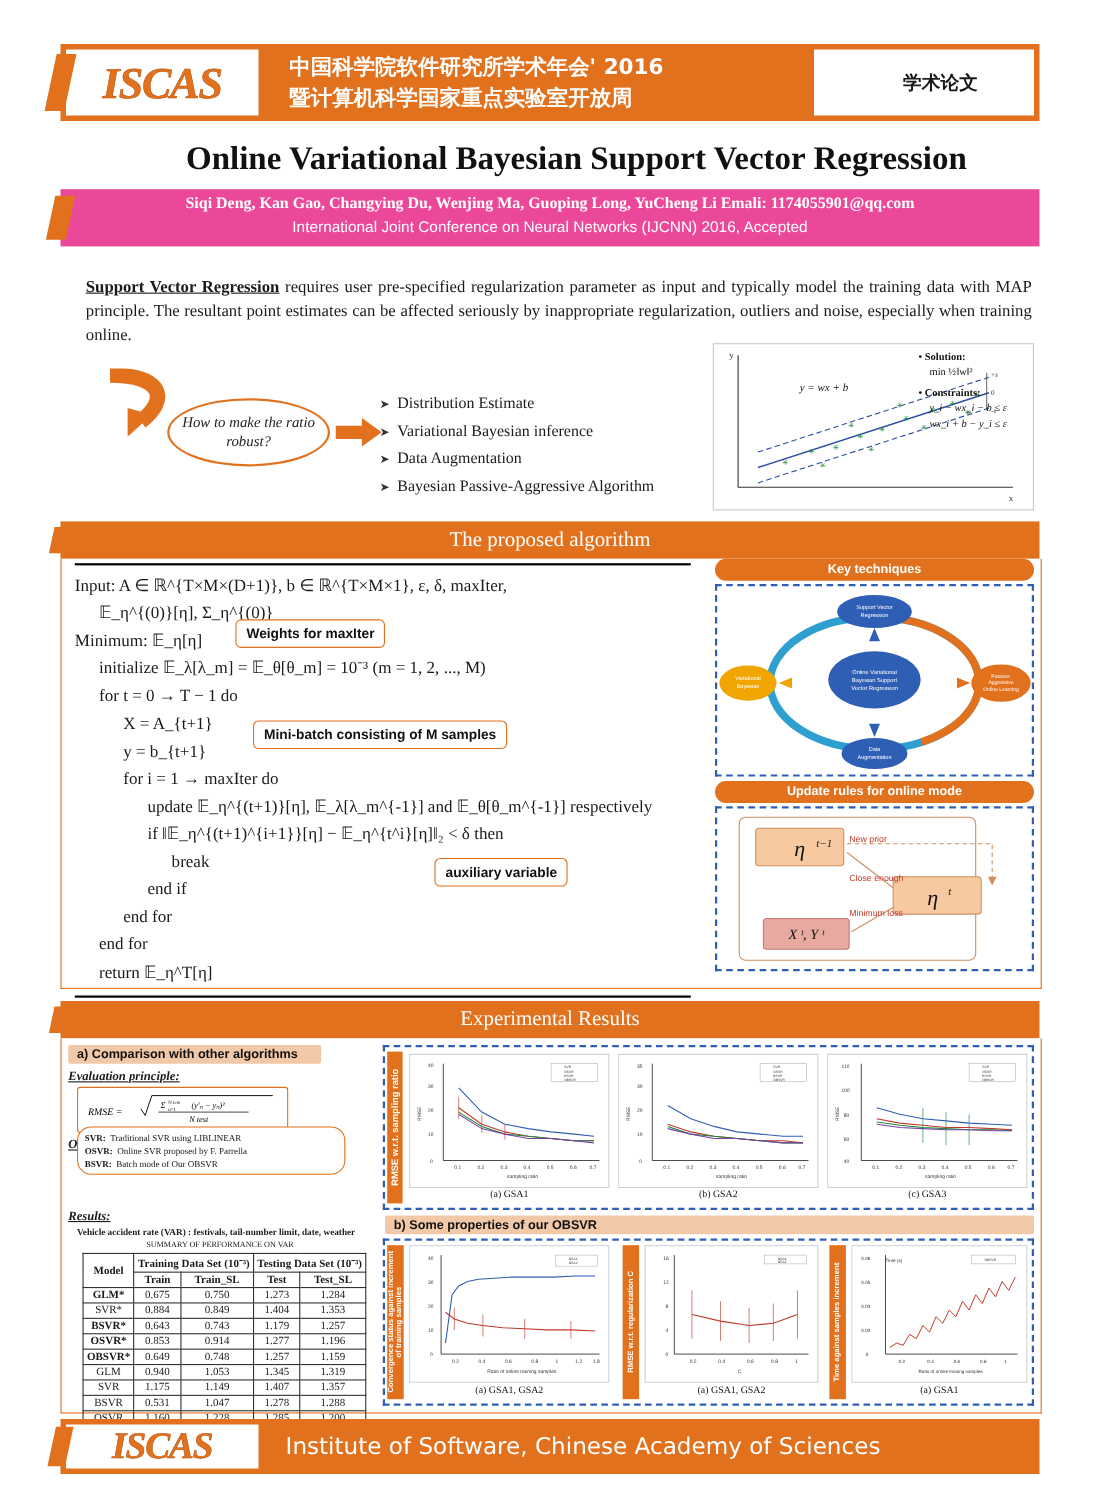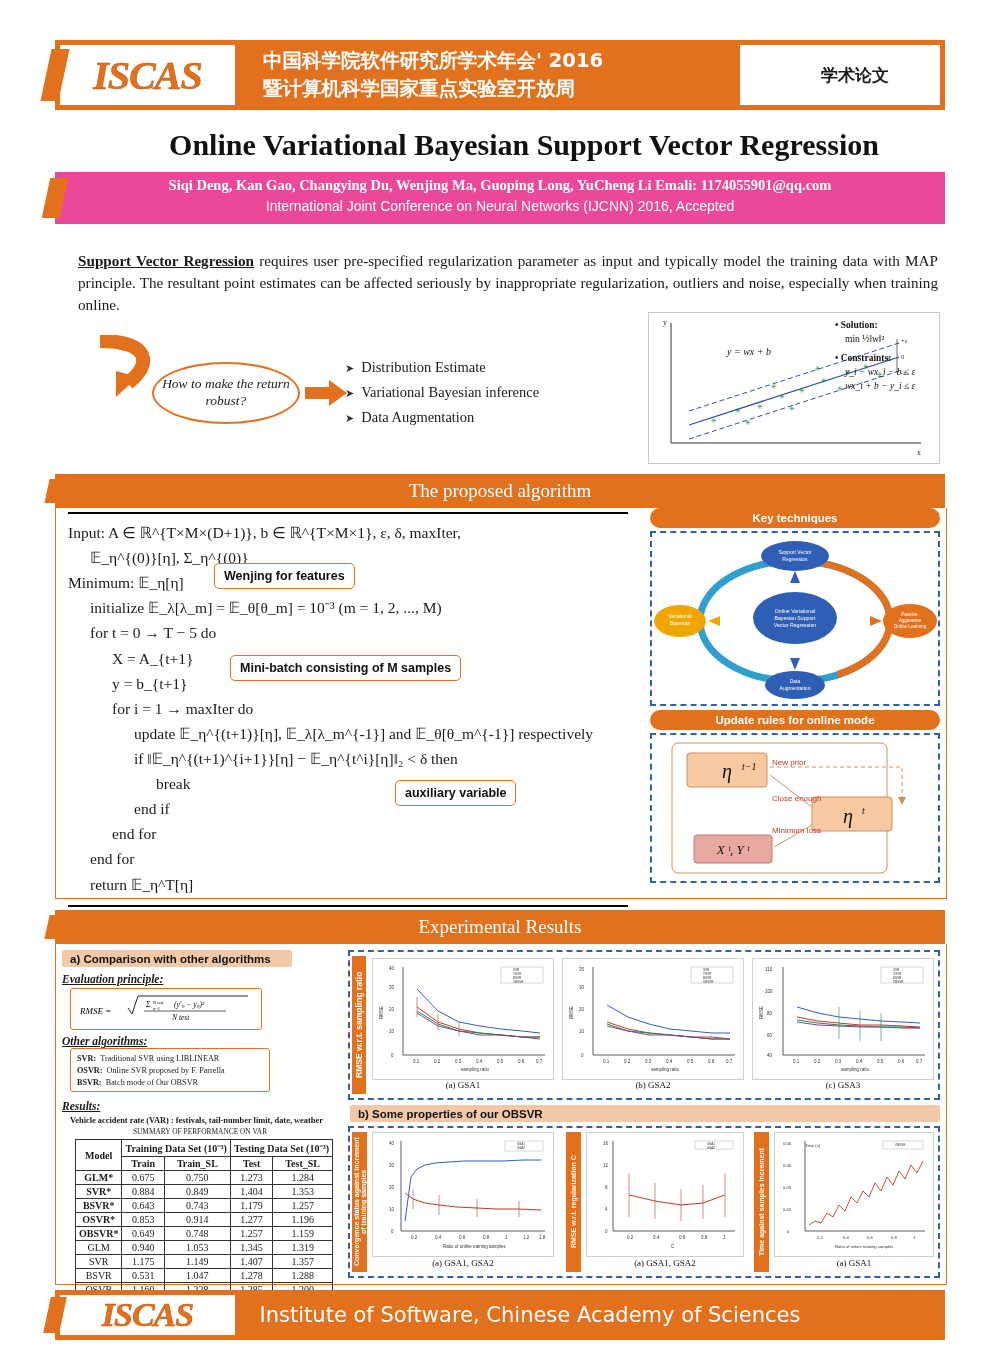--- a/index.html
+++ b/index.html
@@ -247,30 +247,31 @@
 
 <div class="abstract">
   <u>Support Vector Regression</u><span>  requires user pre-specified regularization parameter as input and typically model the training data with MAP principle. The resultant point estimates can be affected seriously by inappropriate regularization, outliers and noise, especially when training online.</span>
 </div>
 
 <svg class="curve-arrow" width="70" height="70" viewBox="0 0 70 70">
   <path d="M8,6 C56,6 62,28 36,48" stroke="#E2711D" stroke-width="14" fill="none" stroke-linecap="butt"></path>
   <polygon points="46,42 24,62 24,36" fill="#E2711D"></polygon>
 </svg>
 
-<div class="bubble">How to make the return robust?</div>
+<div class="bubble">How to make the ratio robust?</div>
 
 <svg class="arrow-right" width="42" height="30" viewBox="0 0 42 30">
   <polygon points="0,9 24,9 24,2 42,15 24,28 24,21 0,21" fill="#E2711D"></polygon>
 </svg>
 
 <div class="bullets">
   <div>Distribution Estimate</div>
   <div>Variational Bayesian inference</div>
   <div>Data Augmentation</div>
+  <div>Bayesian Passive-Aggressive Algorithm</div>
 </div>
 
 <div class="svr-fig">
   <svg width="288" height="148" viewBox="0 0 288 148">
     <line x1="22" y1="10" x2="22" y2="130" stroke="#333" stroke-width="1"></line>
     <line x1="22" y1="130" x2="272" y2="130" stroke="#333" stroke-width="1"></line>
     <text x="14" y="12" font-size="8" font-family="Liberation Serif, serif" fill="#333">y</text>
     <text x="268" y="142" font-size="8" font-family="Liberation Serif, serif" fill="#333">x</text>
     <line x1="40" y1="112" x2="250" y2="44" stroke="#2b4fa0" stroke-width="1.3"></line>
     <line x1="40" y1="98" x2="250" y2="30" stroke="#2b4fa0" stroke-width="1" stroke-dasharray="5,3"></line>
@@ -310,36 +311,36 @@
 <div class="section-bar" style="top:474px;">The proposed algorithm</div>
 <div class="section-wrap" style="top:508px;height:390px;border-top:0;"></div>
 
 <div class="algo">
   <div class="algo-rule"></div>
   <div class="algo-body">
     <div>Input:  A ∈ ℝ^{T×M×(D+1)}, b ∈ ℝ^{T×M×1}, ε, δ, maxIter,</div>
     <div class="ind1">𝔼_η^{(0)}[η], Σ_η^{(0)}</div>
     <div>Minimum:  𝔼_η[η]</div>
     <div class="ind1">initialize 𝔼_λ[λ_m] = 𝔼_θ[θ_m] = 10⁻³  (m = 1, 2, ..., M)</div>
-    <div class="ind1">for t = 0 → T − 5 do</div>
+    <div class="ind1">for t = 0 → T − 1 do</div>
     <div class="ind2">X = A_{t+1}</div>
     <div class="ind2">y = b_{t+1}</div>
     <div class="ind2">for i = 1 → maxIter do</div>
     <div class="ind3">update 𝔼_η^{(t+1)}[η], 𝔼_λ[λ_m^{-1}] and 𝔼_θ[θ_m^{-1}] respectively</div>
     <div class="ind3">if ‖𝔼_η^{(t+1)^{i+1}}[η] − 𝔼_η^{t^i}[η]‖₂ &lt; δ then</div>
     <div class="ind3" style="padding-left:88px;">break</div>
     <div class="ind3">end if</div>
     <div class="ind2">end for</div>
     <div class="ind1">end for</div>
     <div class="ind1">return  𝔼_η^T[η]</div>
   </div>
   <div class="algo-rule" style="border-top:2px solid #000;margin-top:8px;"></div>
 </div>
 
-<div class="callout" style="left:214px;top:563px;">Wenjing for features</div>
+<div class="callout" style="left:214px;top:563px;">Weights for maxIter</div>
 <div class="callout" style="left:230px;top:655px;">Mini-batch consisting of M samples</div>
 <div class="callout" style="left:395px;top:780px;">auxiliary variable</div>
 
 <div class="kt-bar">Key techniques</div>
 <div class="kt-box">
   <svg width="286" height="171" viewBox="0 0 286 171">
     <ellipse cx="143" cy="88" rx="95" ry="60" fill="none" stroke="#2f9fd0" stroke-width="7"></ellipse>
     <ellipse cx="143" cy="88" rx="95" ry="60" fill="none" stroke="#E2711D" stroke-width="7" stroke-dasharray="150 300" stroke-dashoffset="70"></ellipse>
     <ellipse cx="143" cy="85" rx="42" ry="26" fill="#2f5fb5"></ellipse>
     <text x="143" y="80" font-size="5.2" fill="#fff" text-anchor="middle" font-family="Liberation Sans, sans-serif">Online Variational</text>
@@ -400,21 +401,21 @@
     <text x="70" y="15" font-size="7.5" font-style="italic" font-family="Liberation Serif, serif">Σ</text>
     <text x="77" y="12" font-size="4.5" font-family="Liberation Serif, serif">N test</text>
     <text x="77" y="18" font-size="4.5" font-family="Liberation Serif, serif">n=1</text>
     <text x="98" y="15" font-size="7.5" font-style="italic" font-family="Liberation Serif, serif">(y'ₙ − yₙ)²</text>
     <line x1="68" y1="19" x2="150" y2="19" stroke="#111" stroke-width="0.7"></line>
     <text x="96" y="28" font-size="7.5" font-style="italic" font-family="Liberation Serif, serif">N test</text>
   </svg>
 </div>
 
 <div style="position:absolute;left:62px;top:1035px;" class="small-label">Other algorithms:</div>
-<div class="box-line" style="position:absolute;left:70px;top:1048px;width:200px;height:44px;padding:4px 6px;box-sizing:border-box;">
+<div class="box-line" style="position:absolute;left:70px;top:1024px;width:244px;height:44px;padding:4px 6px;box-sizing:border-box;border-radius:13px;">
   <div style="font-family:'Liberation Serif',serif;font-size:8.2px;line-height:1.45;">
     <div><b>SVR:</b>&nbsp;&nbsp;<span>Traditional SVR using LIBLINEAR</span></div>
     <div><b>OSVR:</b>&nbsp;&nbsp;<span>Online SVR proposed by F. Parrella</span></div>
     <div><b>BSVR:</b>&nbsp;&nbsp;<span>Batch mode of Our OBSVR</span></div>
   </div>
 </div>
 
 <div style="position:absolute;left:62px;top:1100px;" class="small-label">Results:</div>
 <div style="position:absolute;left:70px;top:1116px;width:260px;" class="tbl-title">Vehicle accident rate (VAR) :  festivals, tail-number limit, date, weather</div>
 <div style="position:absolute;left:70px;top:1127px;width:260px;" class="tbl-cap">SUMMARY OF PERFORMANCE ON VAR</div>
@@ -435,21 +436,21 @@
   </thead>
   <tbody id="var-tbody">
       <tr>
         <td style="font-weight: bold;">GLM*</td>
         <td>0.675</td>
         <td>0.750</td>
         <td>1.273</td>
         <td>1.284</td>
       </tr>
       <tr>
-        <td style="font-weight: bold;">SVR*</td>
+        <td style="font-weight: normal;">SVR*</td>
         <td>0.884</td>
         <td>0.849</td>
         <td>1.404</td>
         <td>1.353</td>
       </tr>
       <tr>
         <td style="font-weight: bold;">BSVR*</td>
         <td>0.643</td>
         <td>0.743</td>
         <td>1.179</td>

